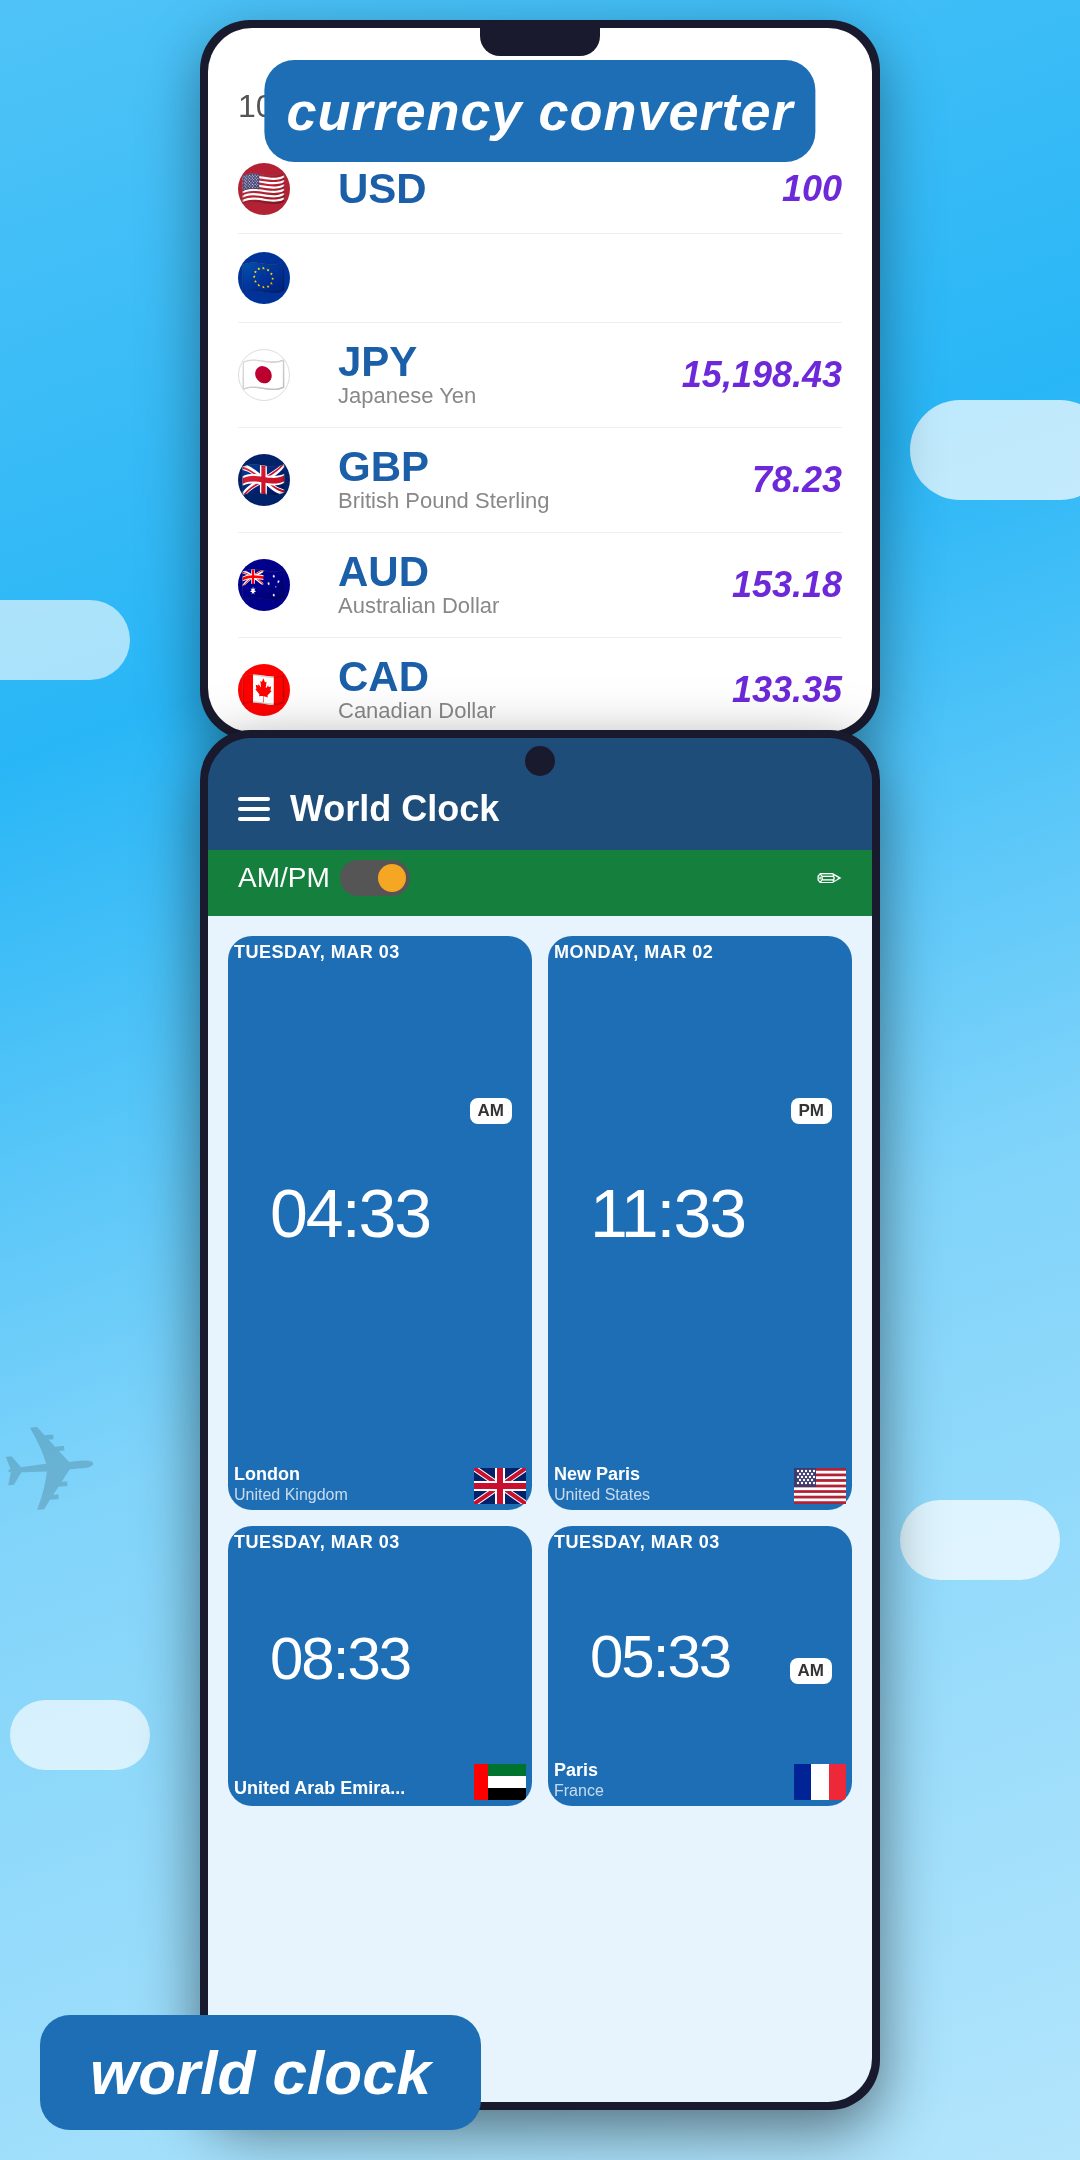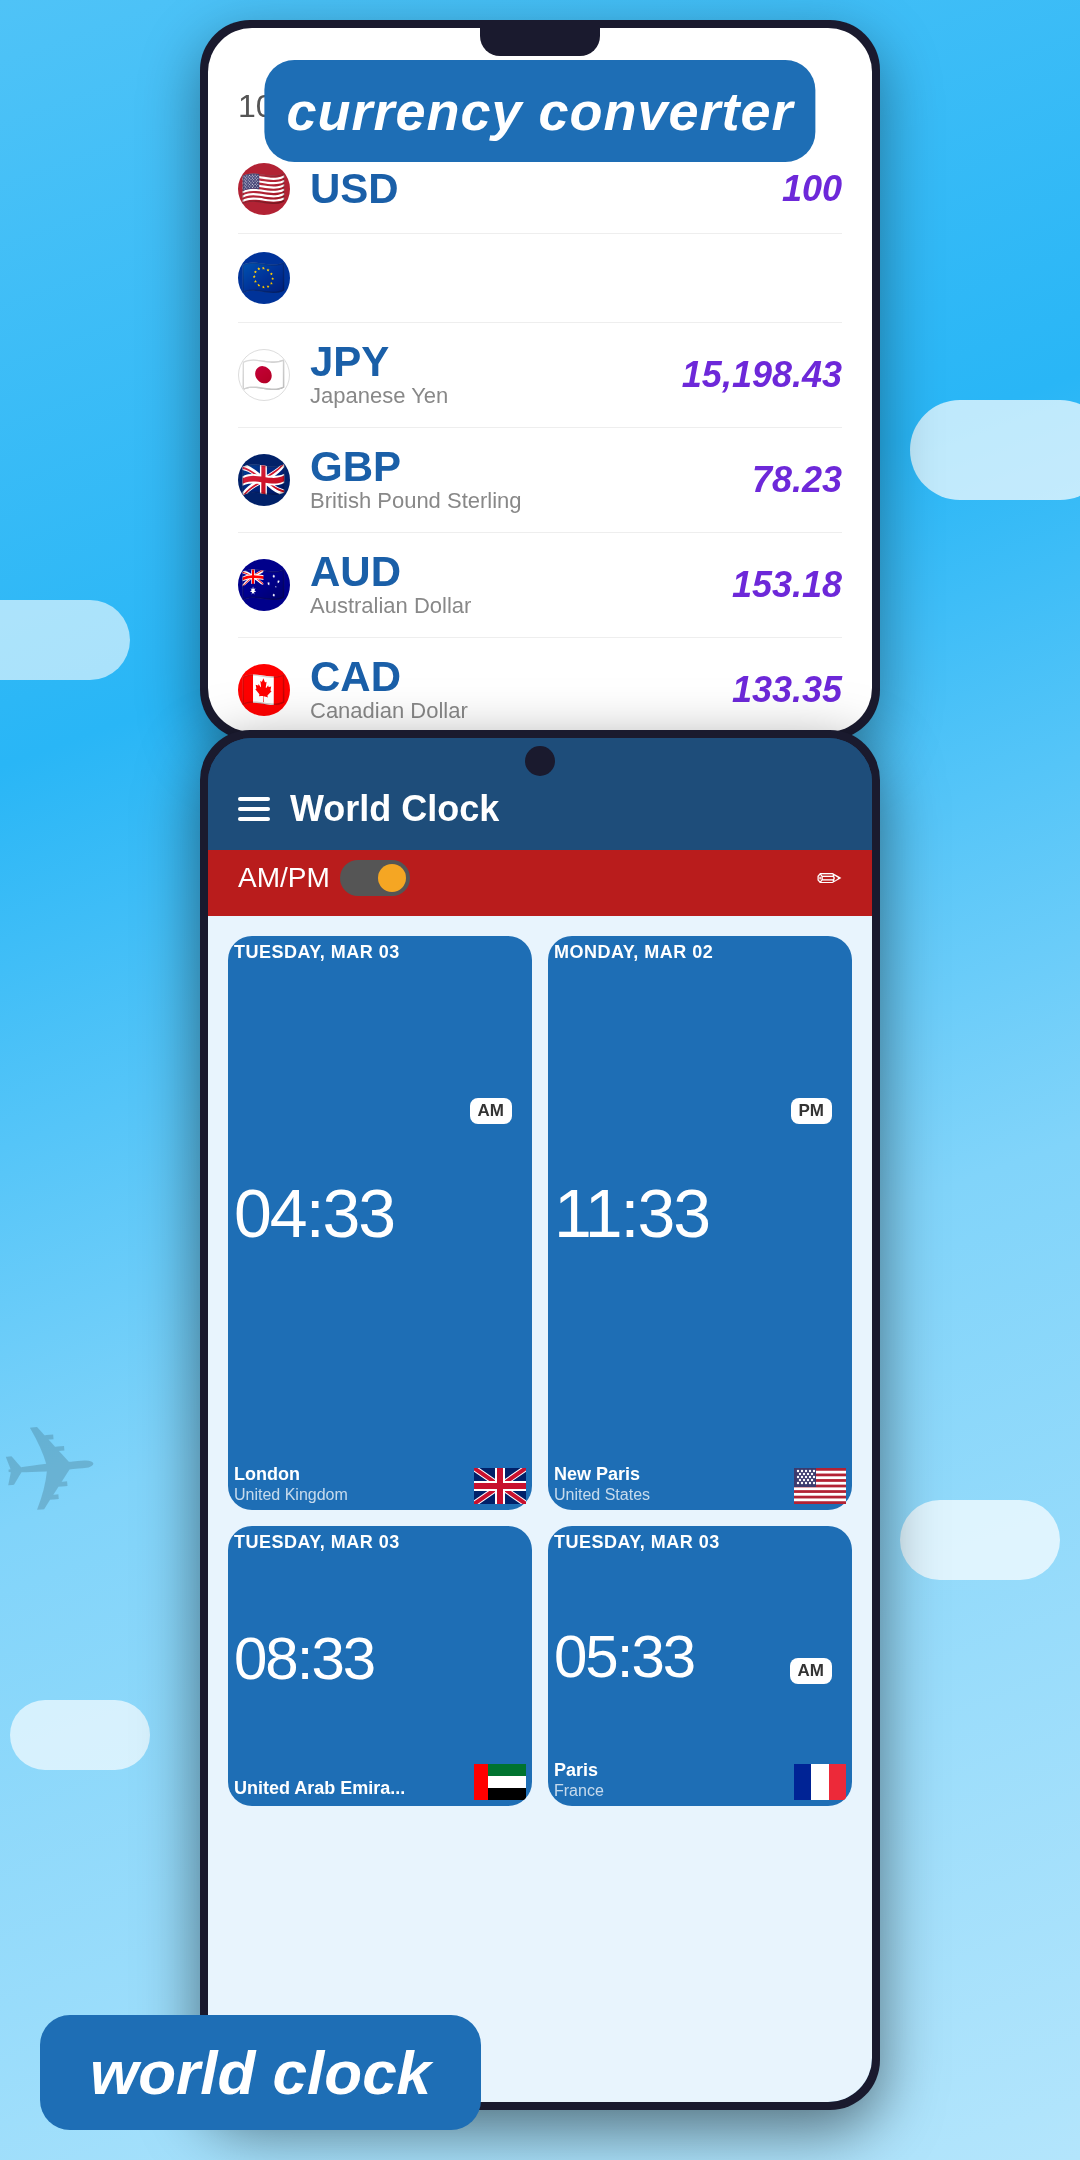--- a/index.html
+++ b/index.html
@@ -90,21 +90,21 @@
       height: 52px;
       border-radius: 50%;
       margin-right: 20px;
       flex-shrink: 0;
       display: flex;
       align-items: center;
       justify-content: center;
       font-size: 30px;
       overflow: hidden;
     }
-    .currency-info { flex: 1; }
+    .currency-info { flex: 1; margin-left: 28px; }
     .currency-code {
       font-size: 42px;
       font-weight: 700;
       color: #1a5fa8;
       line-height: 1;
     }
     .currency-name {
       font-size: 22px;
       color: #888;
     }
@@ -231,21 +231,21 @@
       border-radius: 2px;
     }
     .wc-title {
       color: white;
       font-size: 36px;
       font-weight: 600;
     }
 
     
     .wc-toggle-bar {
-      background: #b91c1c;
+      background: #15803d;
       padding: 10px 30px 20px 30px;
       display: flex;
       align-items: center;
       justify-content: space-between;
     }
     .ampm-label {
       color: white;
       font-size: 28px;
     }
     .toggle-container {
@@ -301,20 +301,21 @@
     }
     .clock-time {
       font-size: 68px;
       font-weight: 300;
       color: white;
       letter-spacing: -2px;
       line-height: 1.1;
       flex: 1;
       display: flex;
       align-items: center;
+      margin-left: 36px;
     }
     .clock-ampm-badge {
       position: absolute;
       right: 20px;
       background: white;
       color: #333;
       font-size: 17px;
       font-weight: 700;
       padding: 3px 8px;
       border-radius: 8px;

